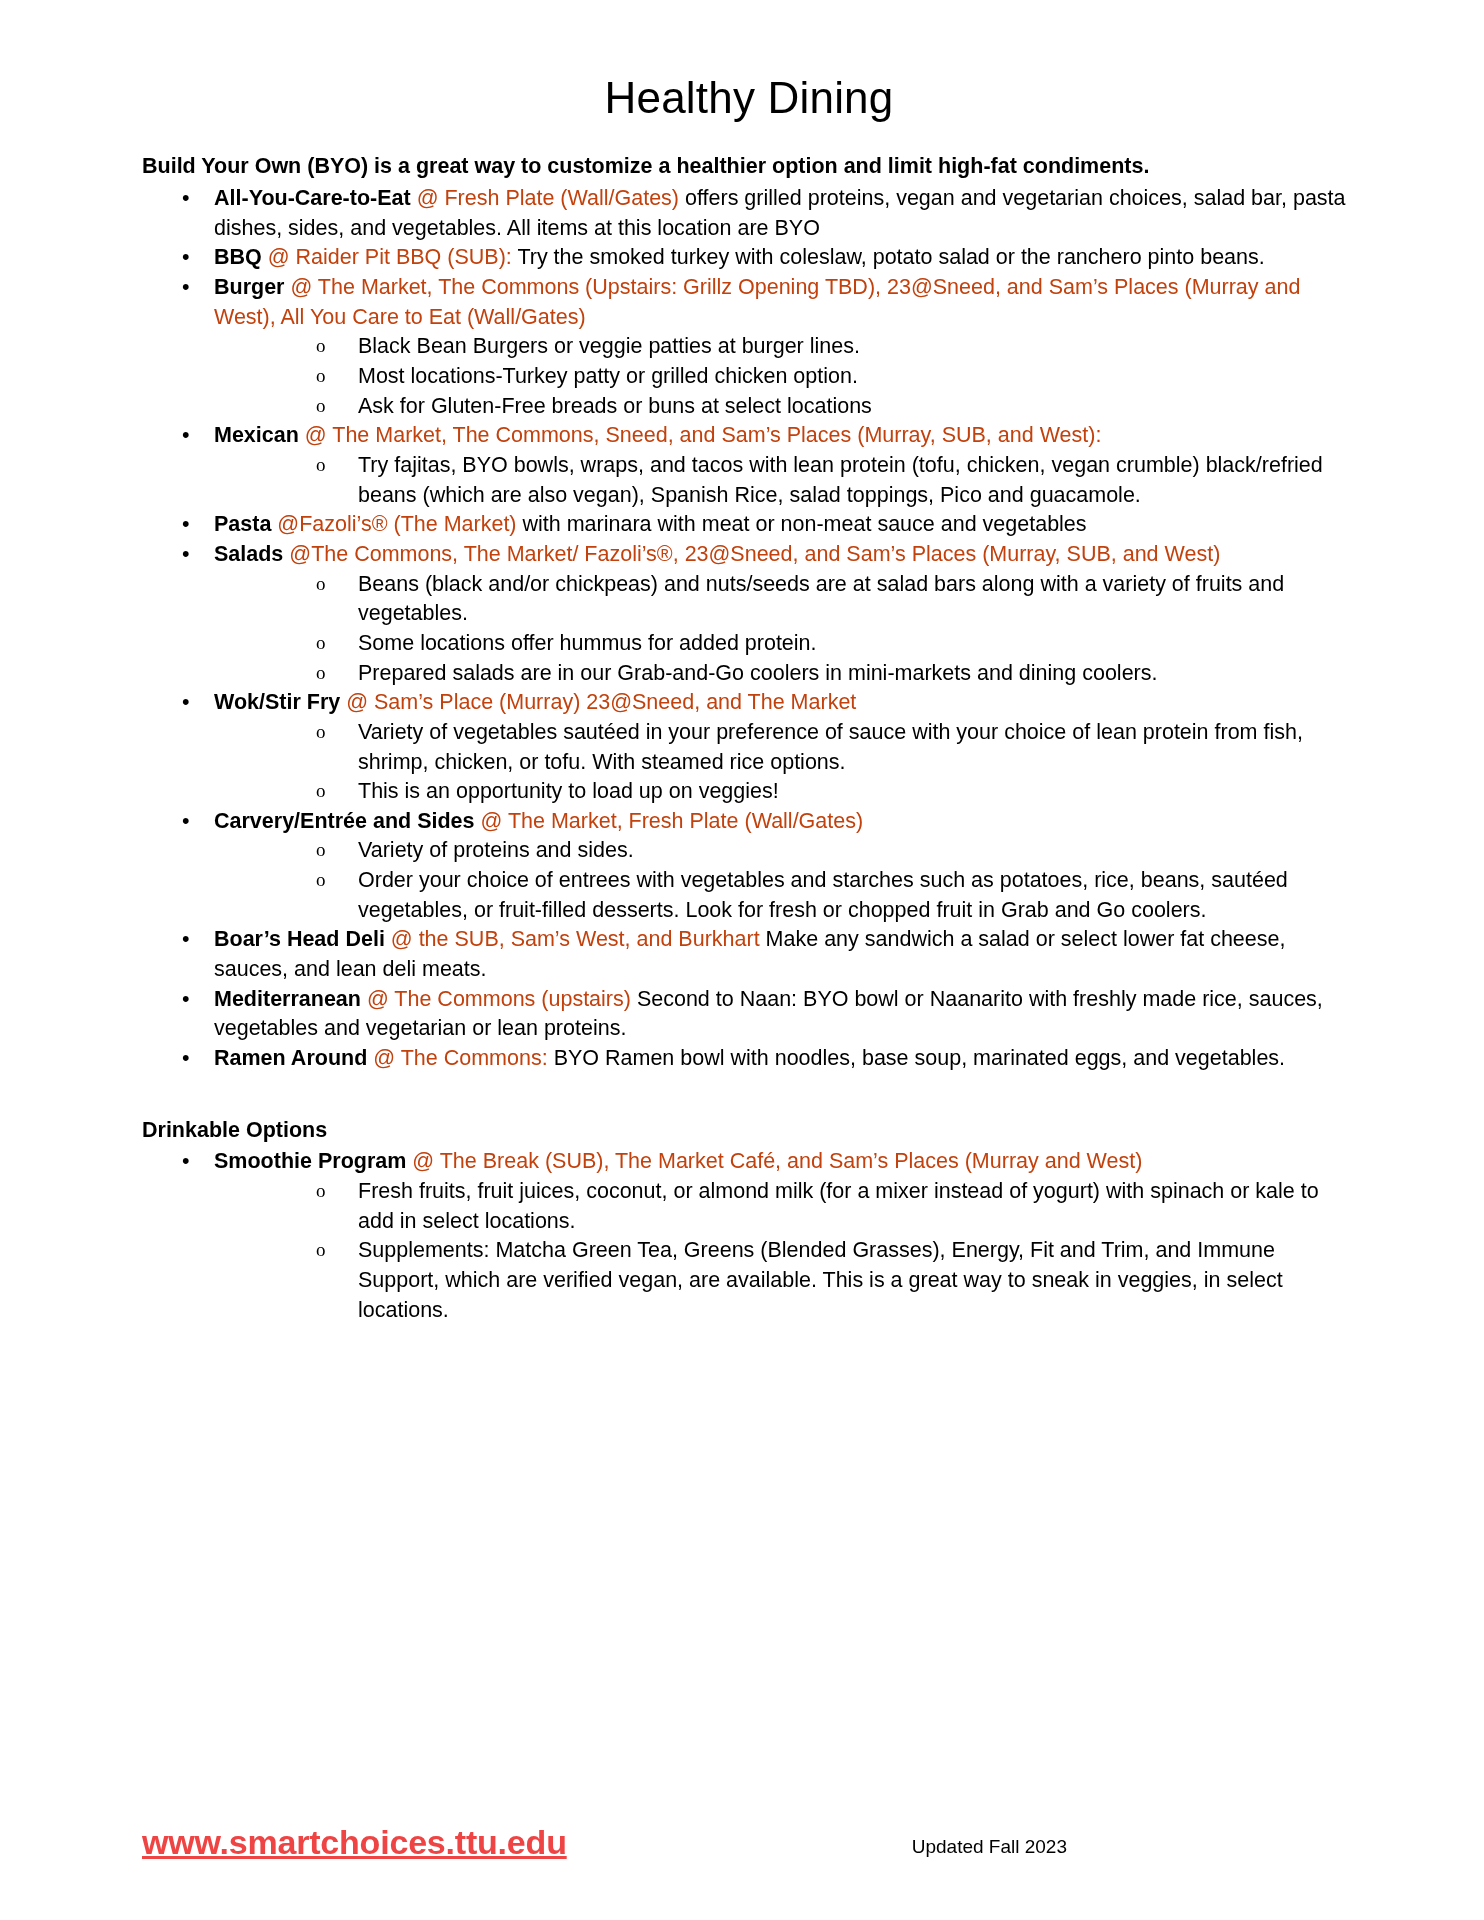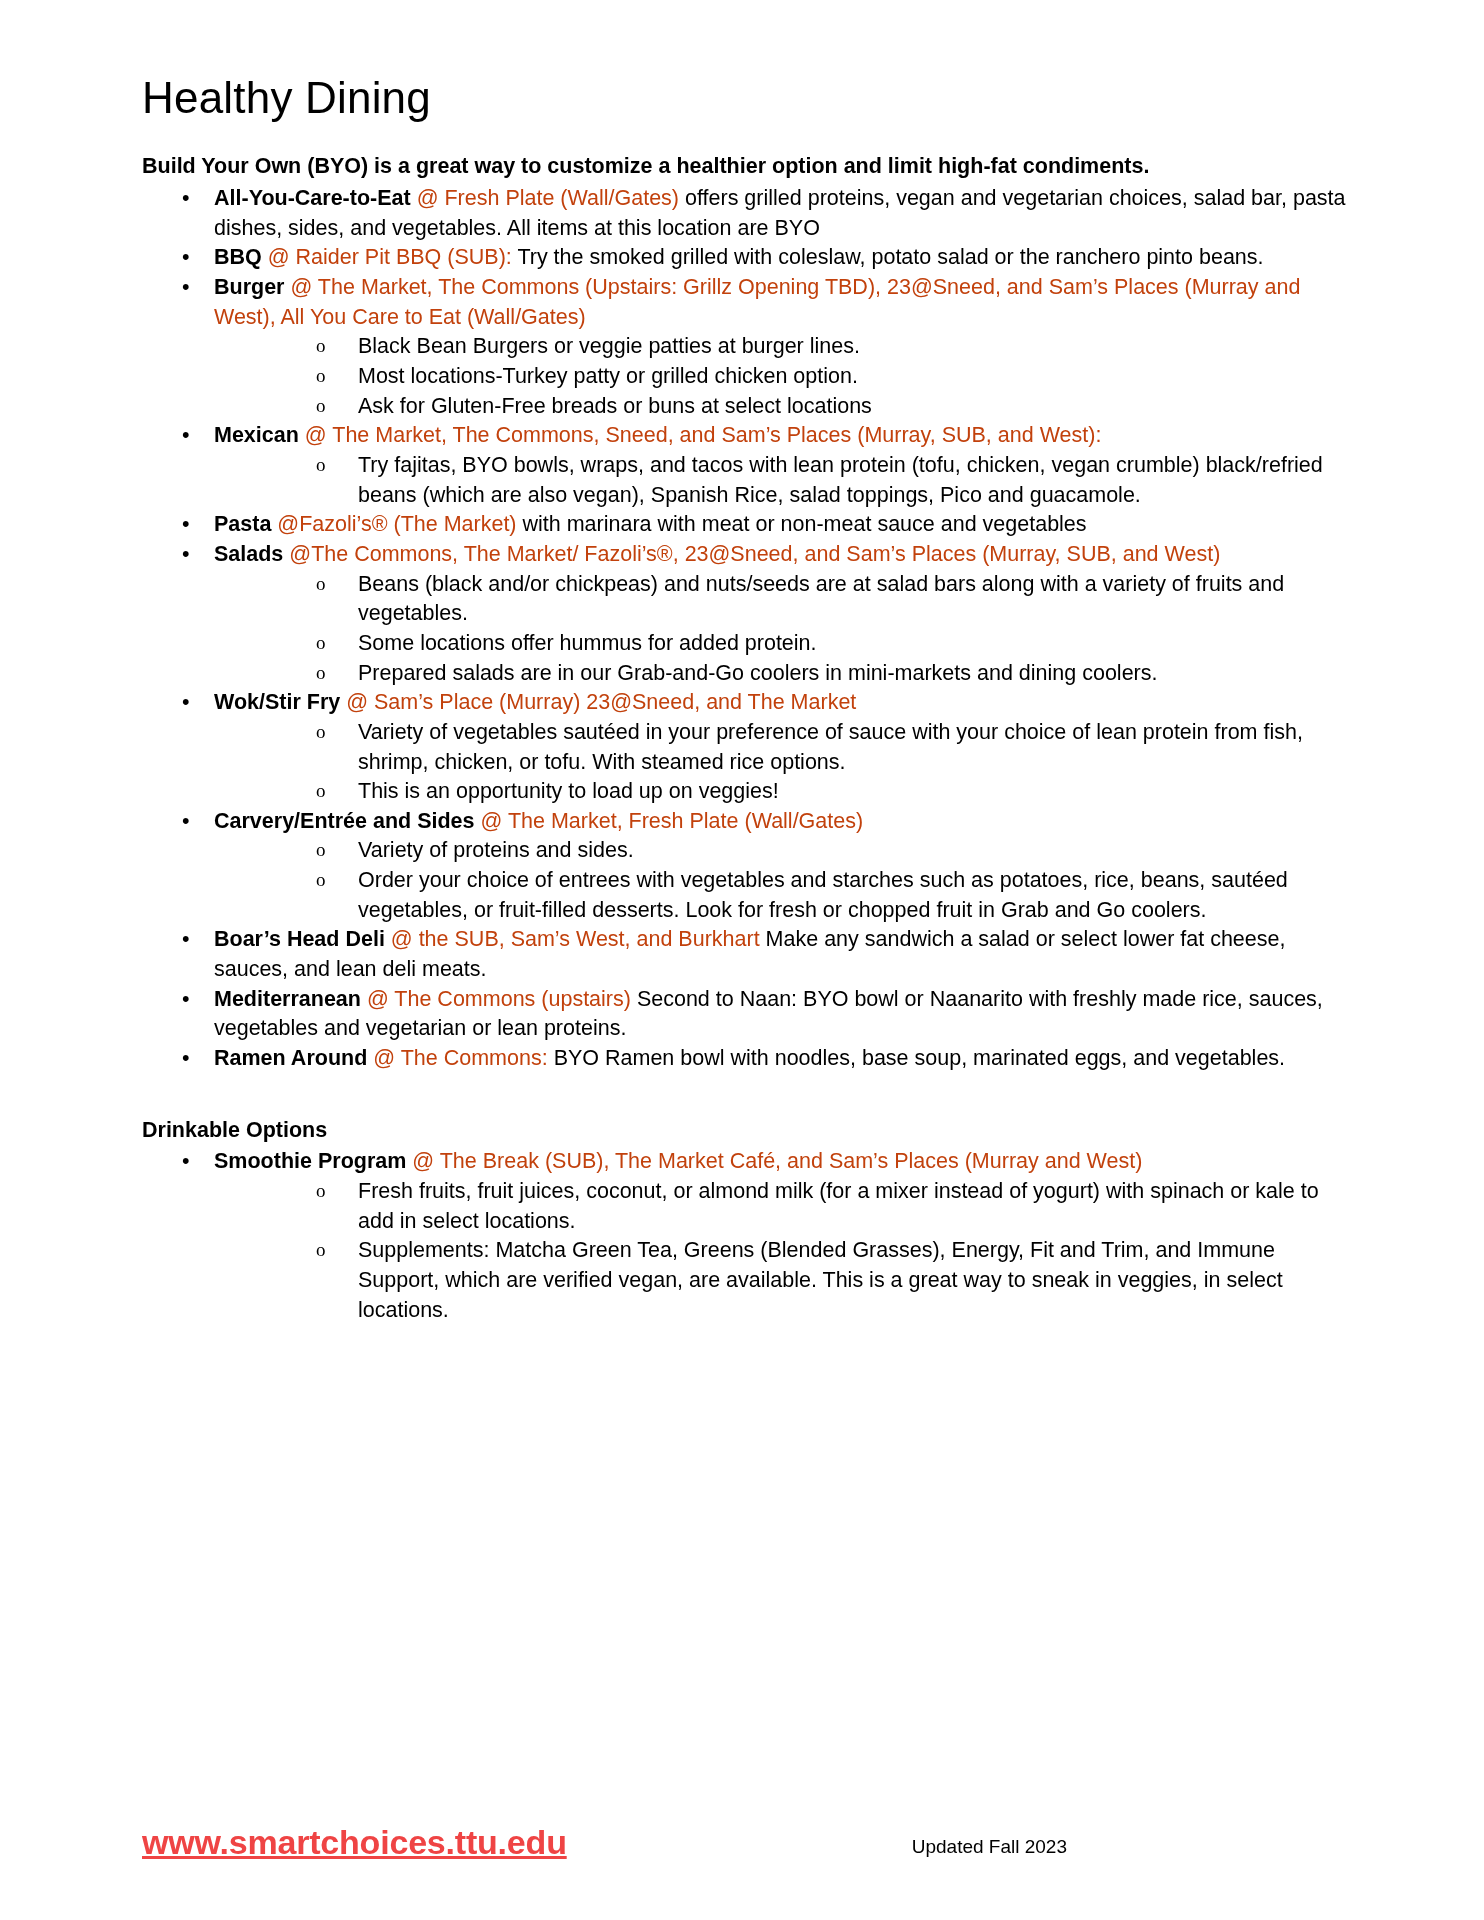--- a/index.html
+++ b/index.html
@@ -15,21 +15,21 @@
     -webkit-font-smoothing: antialiased;
   }
   .page {
     position: relative;
     width: 1484px;
     min-height: 1920px;
     box-sizing: border-box;
     padding: 74px 128px 0 142px;
   }
   .doc-title {
-    text-align: left;
+    text-align: center;
     font-size: 44px;
     font-weight: 400;
     line-height: 1.1;
     margin: 0 0 30px 0;
     letter-spacing: 0.2px;
   }
   .section-head {
     font-size: 21.5px;
     font-weight: bold;
     line-height: 1.38;
@@ -128,21 +128,21 @@
 
   <ul class="lvl1">
 
     <li class="b1">
       <span class="dot">•</span>
       <span class="lead">All-You-Care-to-Eat</span><span class="loc"> @ Fresh Plate (Wall/Gates)</span><span class="rest"> offers grilled proteins, vegan and vegetarian choices, salad bar, pasta dishes, sides, and vegetables. All items at this location are BYO</span>
     </li>
 
     <li class="b1">
       <span class="dot">•</span>
-      <span class="lead">BBQ</span><span class="loc"> @ Raider Pit BBQ (SUB):</span><span class="rest"> Try the smoked grilled with coleslaw, potato salad or the ranchero pinto beans.</span>
+      <span class="lead">BBQ</span><span class="loc"> @ Raider Pit BBQ (SUB):</span><span class="rest"> Try the smoked turkey with coleslaw, potato salad or the ranchero pinto beans.</span>
     </li>
 
     <li class="b1">
       <span class="dot">•</span>
       <span class="lead">Burger</span><span class="loc"> @ The Market, The Commons (Upstairs: Grillz Opening TBD), 23@Sneed, and Sam’s Places (Murray and West), All You Care to Eat (Wall/Gates)</span><span class="rest"></span>
       <ul class="lvl2">
         <li class="b2">
           <span class="circ">o</span>
           <span>Black Bean Burgers or veggie patties at burger lines.</span>
         </li>

